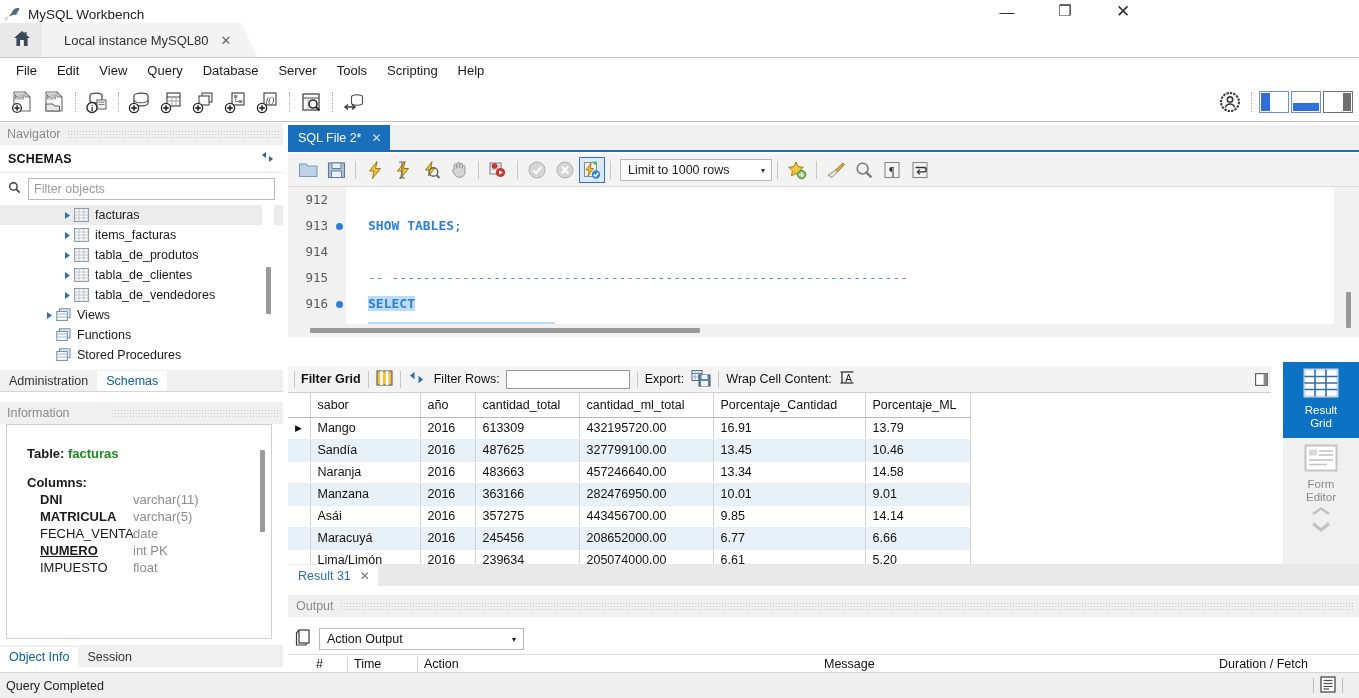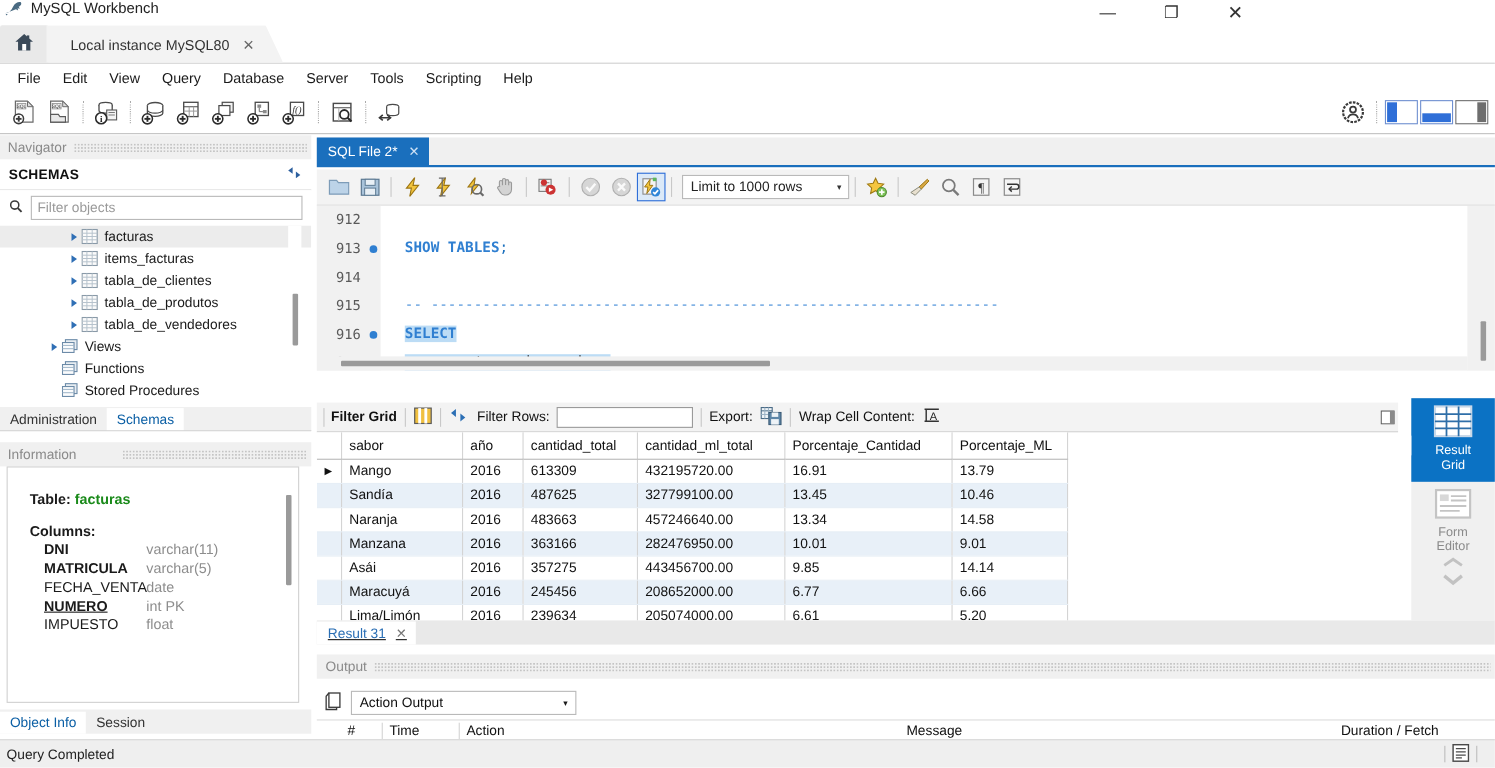--- a/index.html
+++ b/index.html
@@ -11,21 +11,21 @@
     font-family: "Liberation Sans", sans-serif;
     font-size: 12px;
     color: #1a1a1a;
   }
   #app { position: relative; width: 1359px; height: 698px; }
 
   
   .titlebar {
     position: absolute; left: 0; top: 0; width: 1152px; height: 22px;
     background: #ffffff;
-    display: flex; align-items: flex-start;
+    display: flex; align-items: flex-end;
   }
   .app-icon {
     width: 18px; height: 16px; margin-left: 4px; margin-right: 6px;
     position: relative;
   }
   .title-text { font-size: 13.5px; color: #222; }
   .win-btns {
     position: absolute; right: 0; top: 0; height: 22px;
     display: flex; align-items: center;
   }
@@ -301,21 +301,21 @@
   }
   .readonly-row .dot {
     width: 12px; height: 12px; border-radius: 50%; background: #2f7fd1;
     color: #fff; font-size: 9px; text-align: center; line-height: 12px; margin-right: 5px;
   }
   .readonly-row .txt { font-size: 12.5px; font-weight: bold; color: #222; }
 
   
   .resulttabs {
     position: absolute; left: 288px; top: 564px; width: 1071px; height: 22px;
-    background: #e9e9e9; display: flex; align-items: flex-end; text-decoration: underline;
+    background: #e9e9e9; display: flex; align-items: flex-end;
   }
   .result-tab {
     height: 21px; background: #fff; display: flex; align-items: center;
     padding: 0 8px 0 10px; font-size: 12.5px; color: #2b6fb5;
   }
   .result-tab .xclose { margin-left: 9px; color: #777; font-size: 12px; }
 
   
   .out-header {
     position: absolute; left: 288px; top: 595px; width: 1071px; height: 22px;
@@ -599,37 +599,37 @@
             </svg>
           </span>
           <span class="tbl-ico"><svg width="15" height="14" viewBox="0 0 15 14">
               <rect x="0.6" y="0.6" width="13.8" height="12.8" fill="#fbfbfb" stroke="#8a9aa8" stroke-width="1.1"></rect>
               <line x1="0.6" y1="4" x2="14.4" y2="4" stroke="#b6c2cc" stroke-width="0.9"></line>
               <line x1="0.6" y1="7" x2="14.4" y2="7" stroke="#b6c2cc" stroke-width="0.9"></line>
               <line x1="0.6" y1="10" x2="14.4" y2="10" stroke="#b6c2cc" stroke-width="0.9"></line>
               <line x1="5" y1="0.6" x2="5" y2="13.4" stroke="#b6c2cc" stroke-width="0.9"></line>
               <line x1="9.8" y1="0.6" x2="9.8" y2="13.4" stroke="#b6c2cc" stroke-width="0.9"></line>
             </svg></span>
-          <span>tabla_de_clientes</span>
+          <span>tabla_de_produtos</span>
         </div>
         <div class="tnode" style="padding-left: 60px;">
           <span class="tri">
             <svg width="9" height="9" viewBox="0 0 9 9">
               <path d="M2 1 L7 4.5 L2 8 Z" fill="#2f6fb5"></path>
             </svg>
           </span>
           <span class="tbl-ico"><svg width="15" height="14" viewBox="0 0 15 14">
               <rect x="0.6" y="0.6" width="13.8" height="12.8" fill="#fbfbfb" stroke="#8a9aa8" stroke-width="1.1"></rect>
               <line x1="0.6" y1="4" x2="14.4" y2="4" stroke="#b6c2cc" stroke-width="0.9"></line>
               <line x1="0.6" y1="7" x2="14.4" y2="7" stroke="#b6c2cc" stroke-width="0.9"></line>
               <line x1="0.6" y1="10" x2="14.4" y2="10" stroke="#b6c2cc" stroke-width="0.9"></line>
               <line x1="5" y1="0.6" x2="5" y2="13.4" stroke="#b6c2cc" stroke-width="0.9"></line>
               <line x1="9.8" y1="0.6" x2="9.8" y2="13.4" stroke="#b6c2cc" stroke-width="0.9"></line>
             </svg></span>
-          <span>tabla_de_produtos</span>
+          <span>tabla_de_clientes</span>
         </div>
         <div class="tnode" style="padding-left: 60px;">
           <span class="tri">
             <svg width="9" height="9" viewBox="0 0 9 9">
               <path d="M2 1 L7 4.5 L2 8 Z" fill="#2f6fb5"></path>
             </svg>
           </span>
           <span class="tbl-ico"><svg width="15" height="14" viewBox="0 0 15 14">
               <rect x="0.6" y="0.6" width="13.8" height="12.8" fill="#fbfbfb" stroke="#8a9aa8" stroke-width="1.1"></rect>
               <line x1="0.6" y1="4" x2="14.4" y2="4" stroke="#b6c2cc" stroke-width="0.9"></line>

